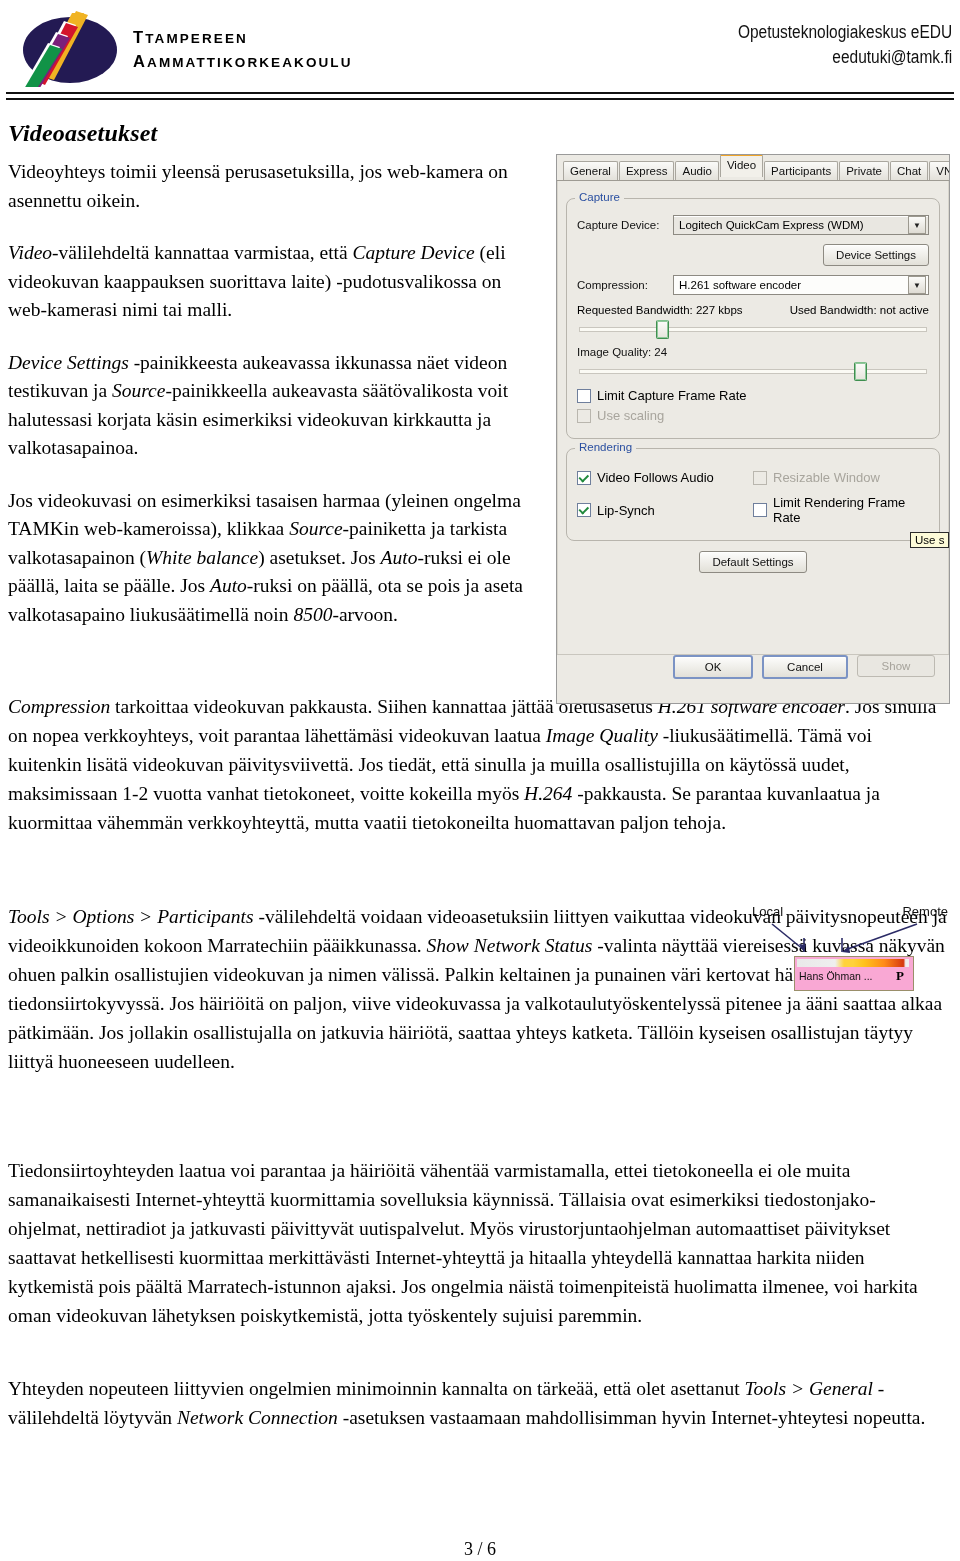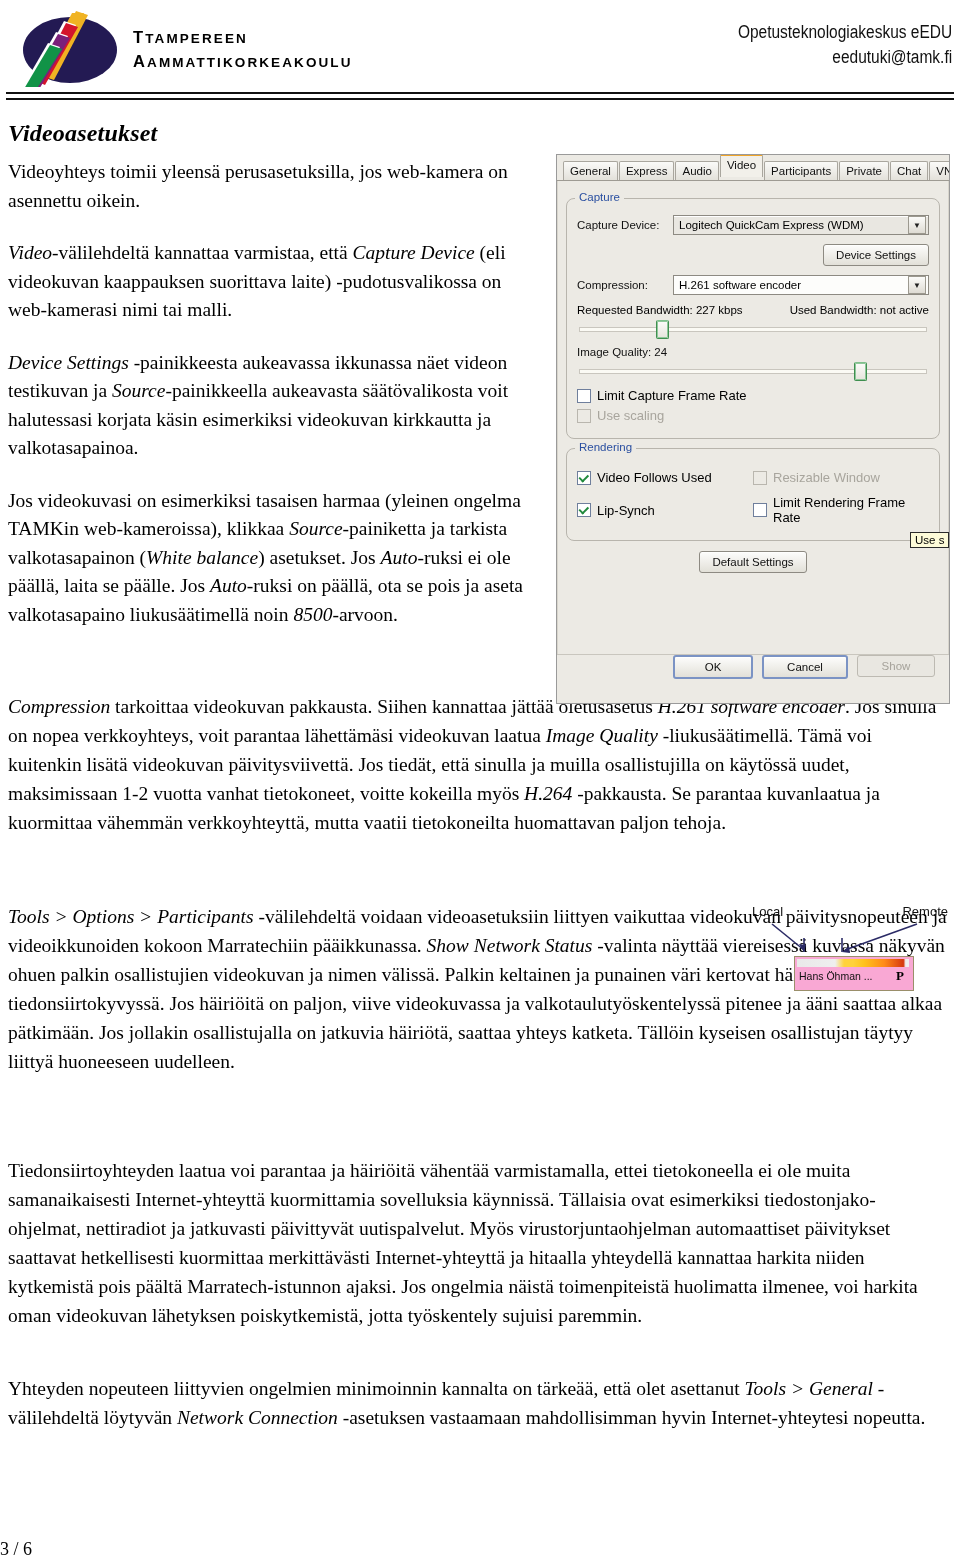--- a/index.html
+++ b/index.html
@@ -39,21 +39,21 @@
      font-size:19.5px;line-height:29px;text-align:left;}
   .wideText p{margin:0 0 22px 0;}
 
   .t-compression{top:596px;}
   .t-tools{top:806px;width:940px;}
   .t-tiedon{top:1060px;}
   .t-yhteyden{top:1278px;}
 
   i,em{font-style:italic;}
 
-  .pagenum{position:absolute;left:0;right:0;top:1443px;text-align:left;
+  .pagenum{position:absolute;left:0;right:0;top:1443px;text-align:center;
      font-size:18px;}
 
   
   .dlg{position:absolute;left:556px;top:154px;width:392px;height:548px;
     background:#eceae4;border:1px solid #9a9a9a;
     box-shadow:0 0 0 1px #d8d5cc inset;
     font-family:"Liberation Sans", sans-serif;font-size:11px;color:#000;
     overflow:hidden;}
   .dlg .tbar{height:24px;background:linear-gradient(#fdfdfd,#e4e2dc 55%,#d4d1c8);
     border-bottom:1px solid #b5b2a9;display:flex;align-items:center;padding:0 3px;}
@@ -287,21 +287,21 @@
           <span>Use scaling</span>
         </div>
       </div>
 
       <div class="group">
         <span class="glabel">Rendering</span>
 
         <div class="twoCol">
           <div class="cbrow">
             <span class="cb checked"></span>
-            <span>Video Follows Used</span>
+            <span>Video Follows Audio</span>
           </div>
           <div class="cbrow dis">
             <span class="cb dis"></span>
             <span>Resizable Window</span>
           </div>
         </div>
 
         <div class="twoCol">
           <div class="cbrow">
             <span class="cb checked"></span>

